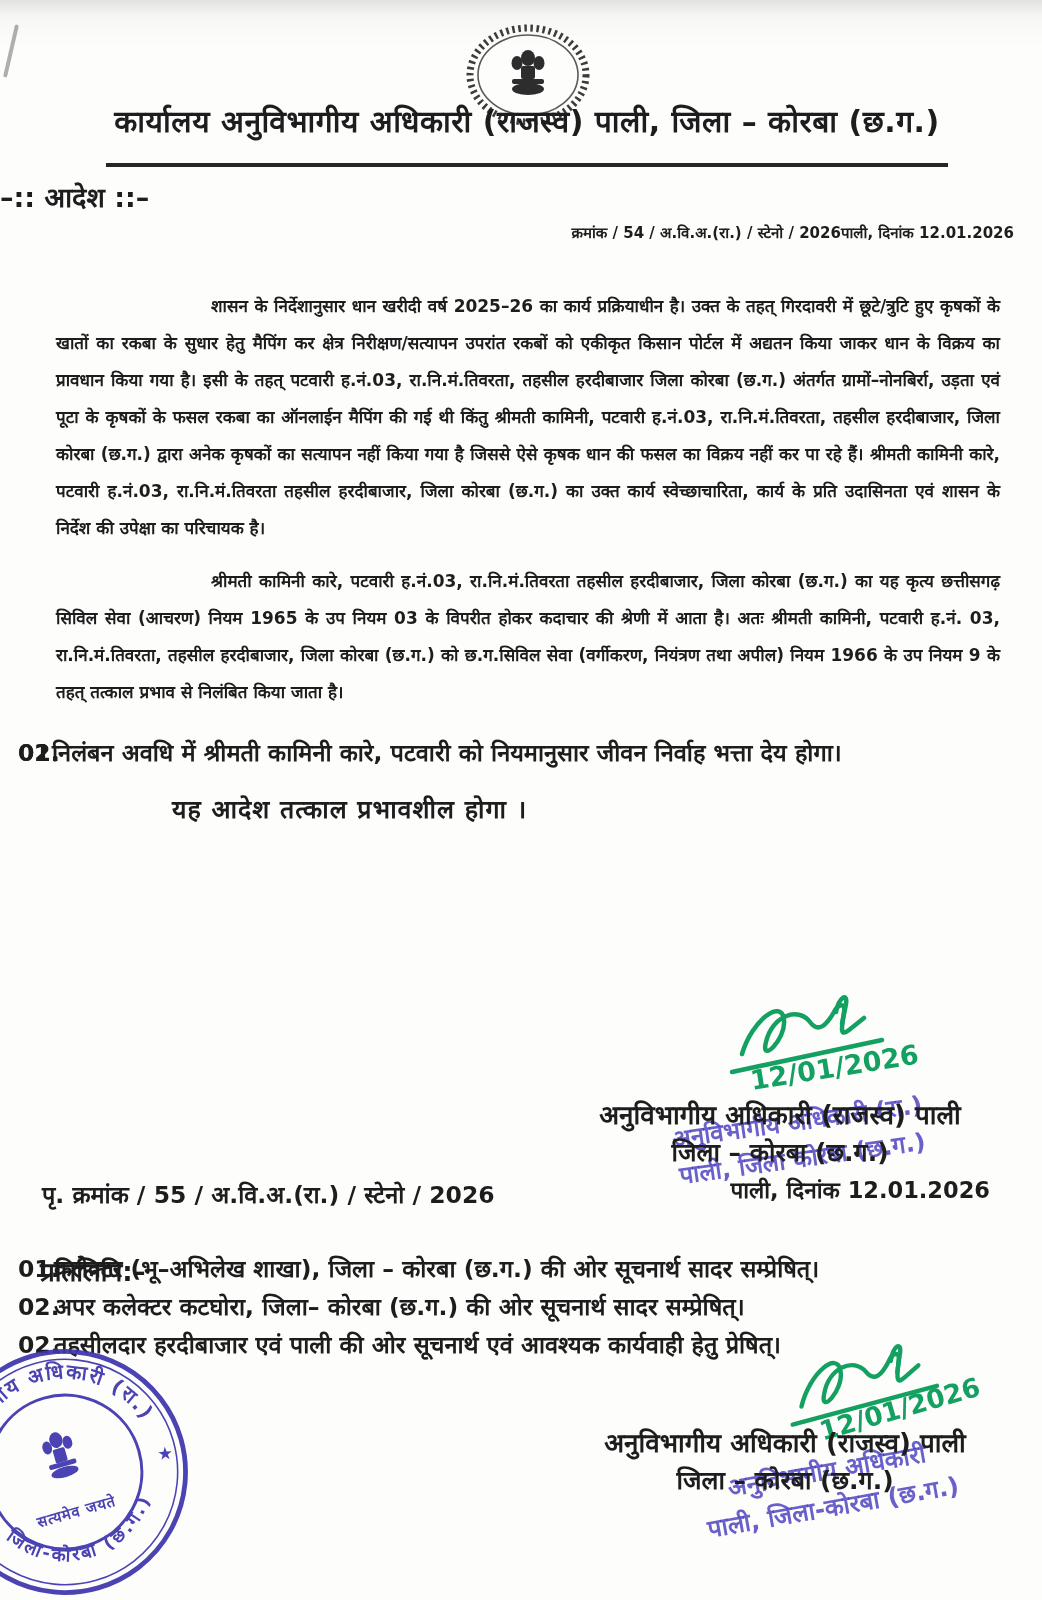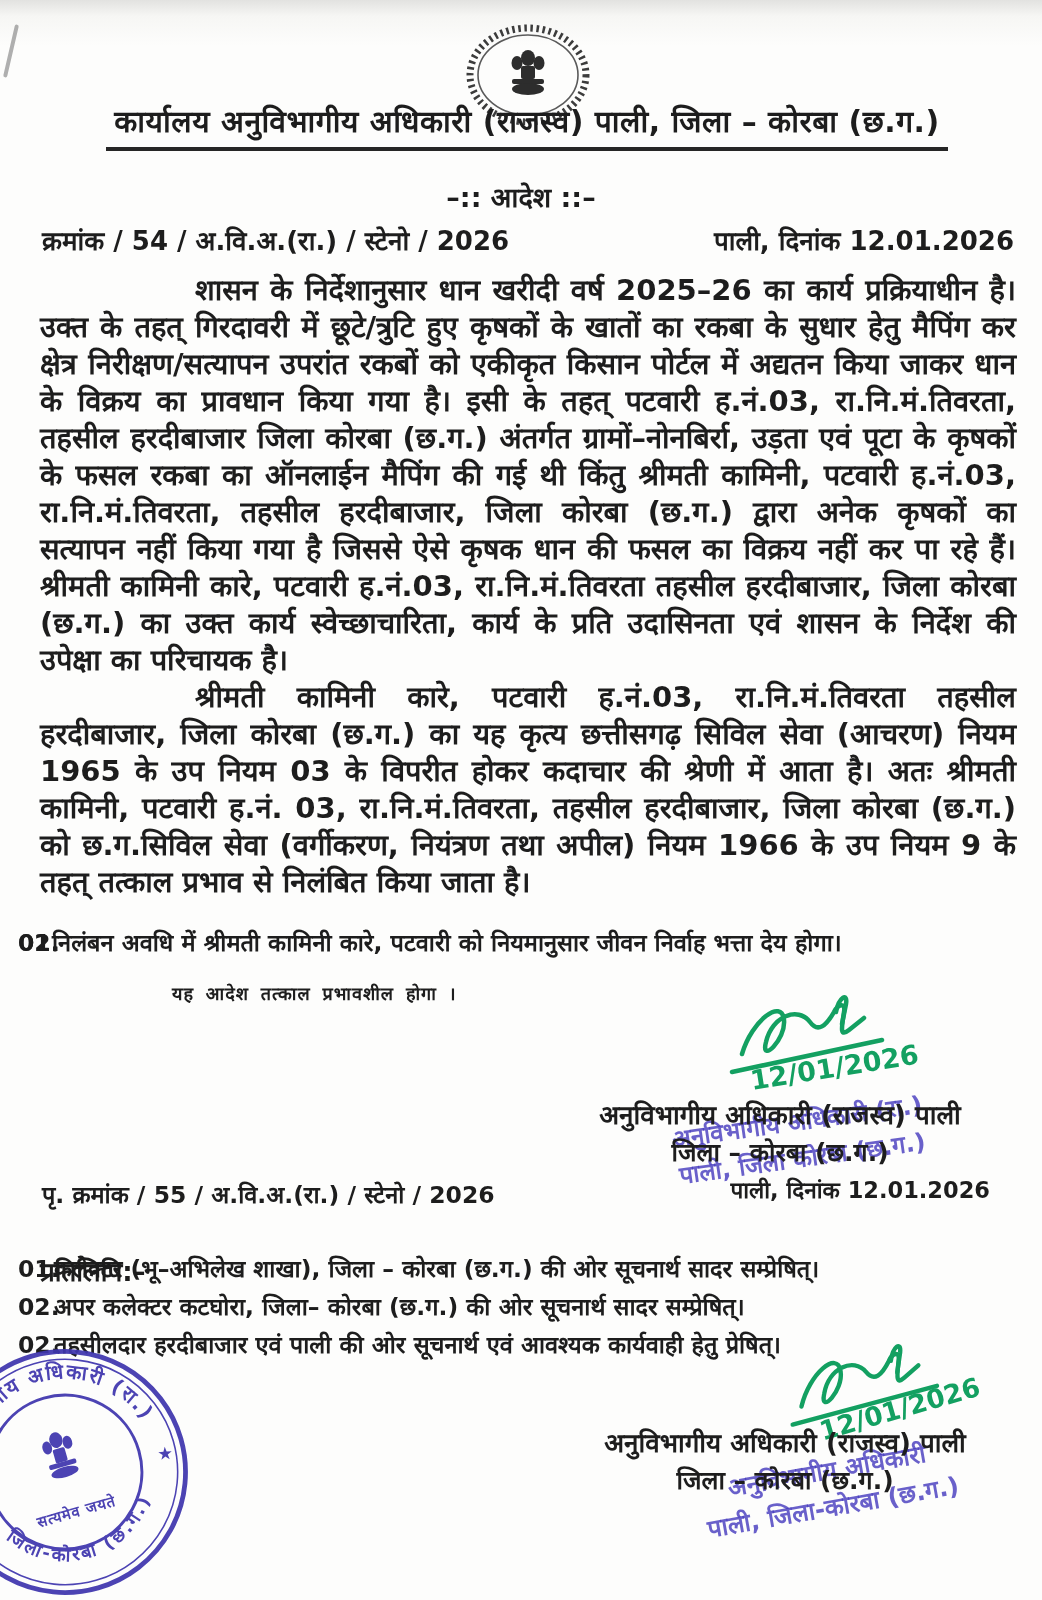--- a/index.html
+++ b/index.html
@@ -14,43 +14,43 @@
   }
   .corner-mark{
     position:absolute;left:9px;top:24px;width:4px;height:54px;
     background:#6f6f6f;transform:rotate(13deg);opacity:.55;border-radius:2px;
   }
   .emblem{position:absolute;left:462px;top:22px;width:132px;height:106px;}
   .office-title{
     position:absolute;top:100px;left:38px;right:26px;
     text-align:center;font-size:30px;font-weight:bold;letter-spacing:.5px;
   }
-  .office-title .u{display:inline-block;border-bottom:4px solid #262626;padding:0 8px 6px;}
+  .office-title .u{display:inline-block;border-bottom:4px solid #262626;padding:0 8px 22px;}
   .order-heading{
     position:absolute;top:178px;left:0;right:0;
-    text-align:center;font-size:27px;font-weight:bold;
+    text-align:left;font-size:27px;font-weight:bold;
   }
   .ref-row{
     position:absolute;top:222px;left:42px;right:28px;
-    display:flex;justify-content:space-between;
-    font-size:26px;font-weight:bold;
+    display:flex;justify-content:flex-end;
+    font-size:15px;font-weight:bold;
   }
   .flowbody{position:absolute;top:272px;left:40px;right:26px;}
   .para{
-    margin:0;font-size:29px;line-height:37px;font-weight:600;
+    margin:16px;font-size:17px;line-height:37px;font-weight:600;
     text-align:justify;text-indent:155px;
   }
   .points{margin:24px 0 0 -22px;}
   .point{
     position:relative;padding-left:34px;
     font-size:23.5px;line-height:36px;font-weight:600;text-align:justify;
   }
   .point .pno{position:absolute;left:0;top:0;font-weight:600;}
   .effective{
-    margin:20px 0 0 132px;font-size:18px;font-weight:bold;letter-spacing:1px;font-family:Liberation Mono, monospace;
+    margin:20px 0 0 132px;font-size:25px;font-weight:bold;letter-spacing:1px;
   }
   
   .sigsvg1{position:absolute;left:718px;top:982px;width:220px;height:118px;}
   .sig1-line1{position:absolute;top:1096px;left:555px;width:450px;text-align:center;font-size:26px;font-weight:bold;}
   .sig1-line2{position:absolute;top:1134px;left:555px;width:450px;text-align:center;font-size:25px;font-weight:bold;}
   .sig1-date{position:absolute;top:1174px;left:555px;width:435px;text-align:right;font-size:22.5px;font-weight:bold;}
   .inkstamp{
     color:rgba(72,61,190,.82);font-weight:bold;text-align:center;
     white-space:nowrap;line-height:37px;pointer-events:none;
   }

